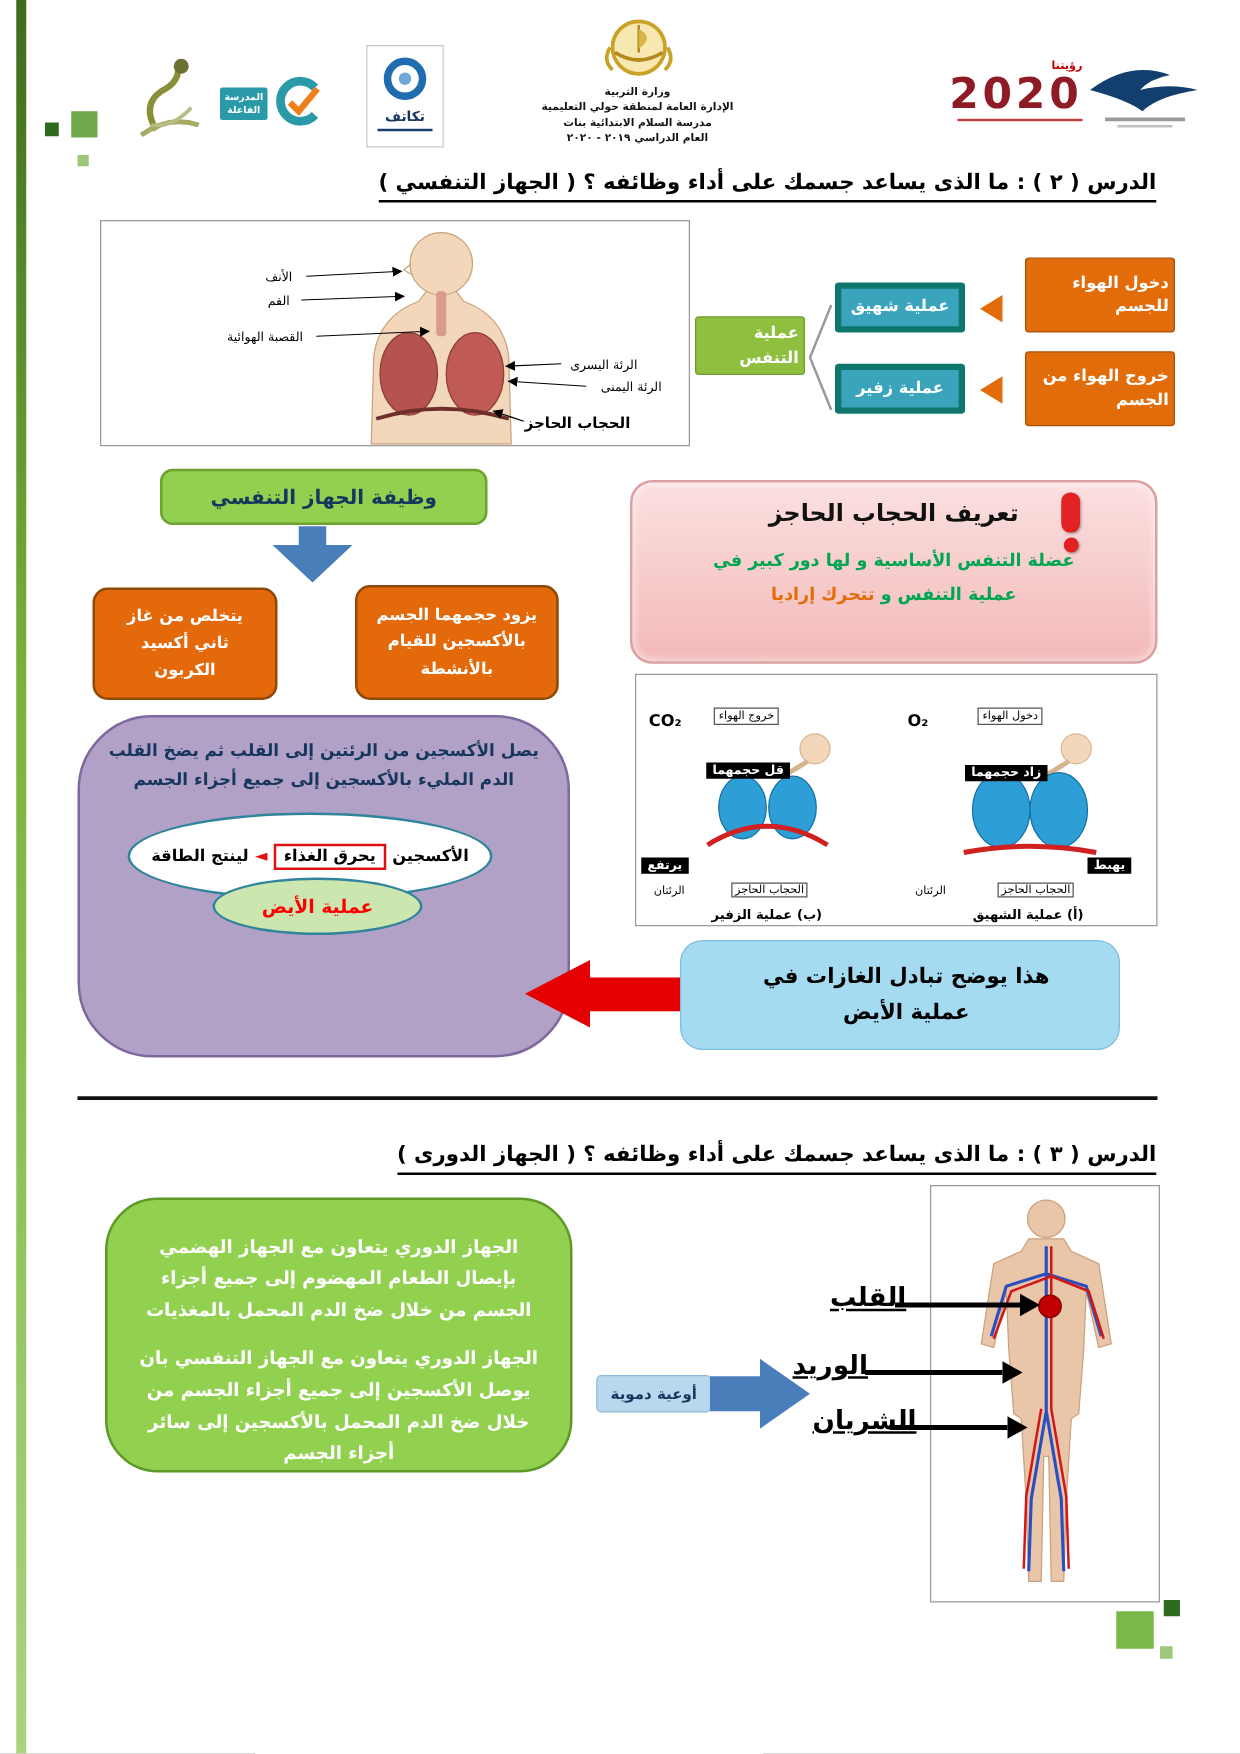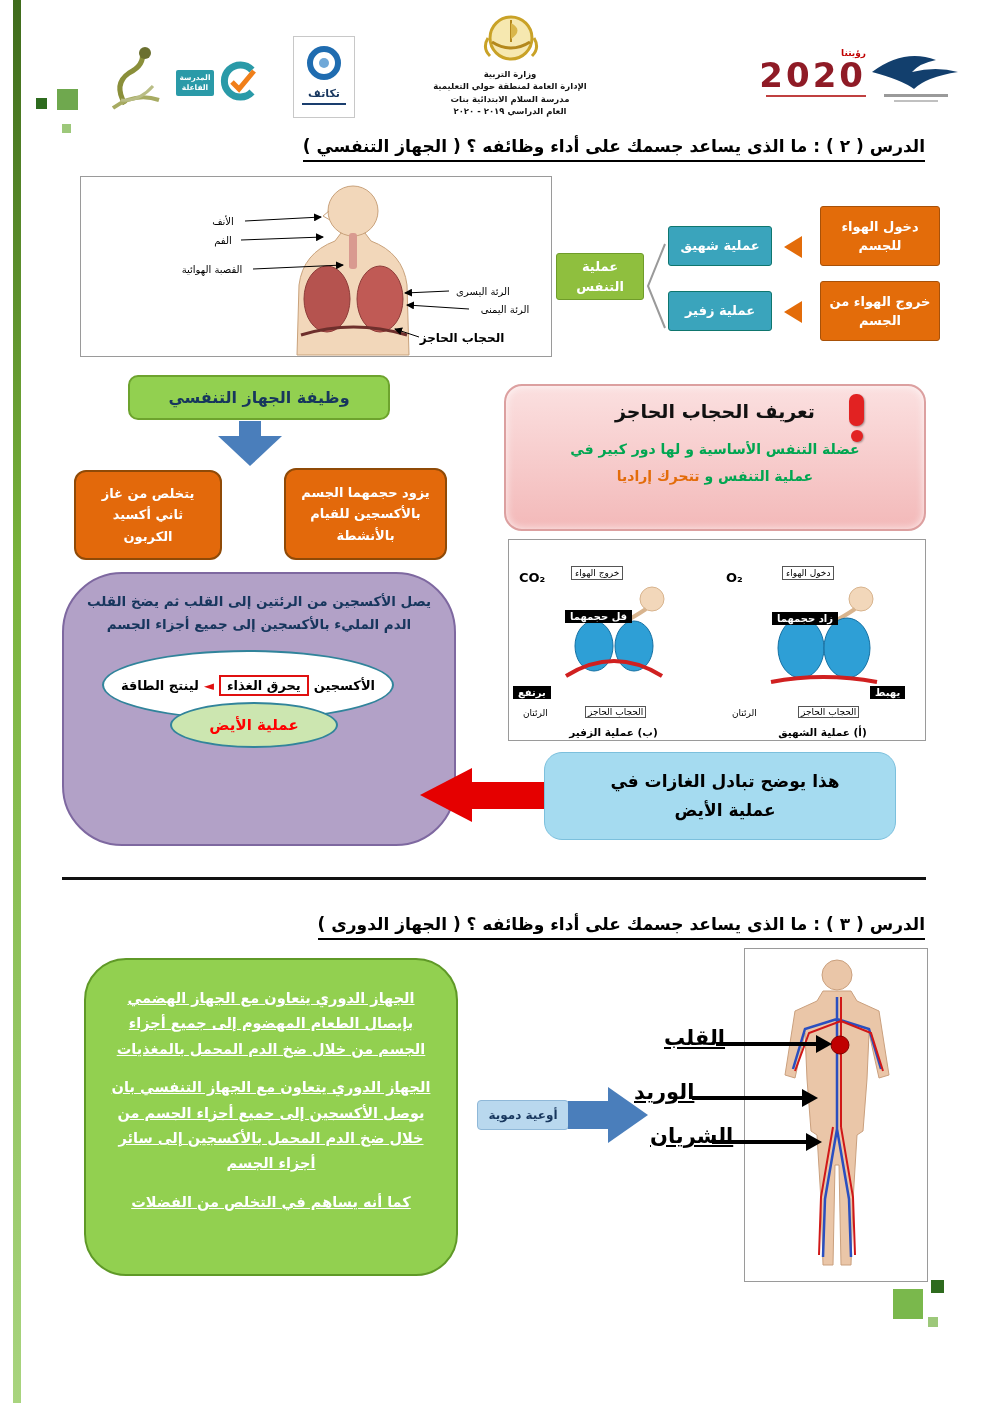--- a/index.html
+++ b/index.html
@@ -30,24 +30,24 @@
 
   
   .lesson-title { font-size:17px; font-weight:bold; color:#000;
     border-bottom:2.5px solid #000; padding-bottom:4px; white-space:nowrap; }
 
   
   .frame { border:1px solid #9a9a9a; background:#fff; }
 
   
   .flow-box { color:#fff; font-weight:bold; display:flex; align-items:center;
-    justify-content:center; text-align:center; border-radius:3px; font-size:13px;
+    justify-content:center; text-align:right; border-radius:3px; font-size:13px;
     line-height:1.5; padding:2px 4px; }
   .green-root { background:#8fbf3e; border:1px solid #6f9c2a; }
-  .teal { background:#3aa4bc; border:1px solid #0f766e; }
+  .teal { background:#3aa4bc; border:5px solid #0f766e; }
   .orange { background:#e36c0a; border:1px solid #a85108; }
   .tri-left { width:0; height:0; border-top:11px solid transparent;
     border-bottom:11px solid transparent; border-right:18px solid #e36c0a; }
 
   
   .func-title { background:#92d050; border:2px solid #6da32e; border-radius:10px;
     color:#17365d; font-weight:bold; font-size:16px; display:flex; align-items:center;
     justify-content:center; }
   .func-box { background:#e3690b; border:2px solid #8f4a07; border-radius:12px; color:#fff;
     font-weight:bold; font-size:13px; line-height:1.65; display:flex; align-items:center;
@@ -303,21 +303,21 @@
   </div>
 
   <div class="abs red-arrow-head" style="left:420px;top:768px;"></div>
   <div class="abs red-arrow-stem" style="left:470px;top:782px;width:76px;height:27px;"></div>
   <div class="abs blue-note" style="left:544px;top:752px;width:352px;height:88px;padding-left:40px;">هذا يوضح تبادل الغازات في عملية الأيض</div>
 
   <div class="abs divider" style="left:62px;top:877px;width:864px;height:3px;"></div>
 
   <div class="abs lesson-title" style="right:67px;top:914px;">الدرس ( ٣ ) : ما الذى يساعد جسمك على أداء وظائفه ؟ ( الجهاز الدورى )</div>
 
-  <div class="abs green-big-box" style="left:84px;top:958px;width:374px;height:318px;text-decoration:underline;">
+  <div class="abs green-big-box" style="left:84px;top:958px;width:374px;height:220px;">
     <p>الجهاز الدوري يتعاون مع الجهاز الهضمي بإيصال الطعام المهضوم إلى جميع أجزاء الجسم من خلال ضخ الدم المحمل بالمغذيات</p>
     <p>الجهاز الدوري يتعاون مع الجهاز التنفسي بان يوصل الأكسجين إلى جميع أجزاء الجسم من خلال ضخ الدم المحمل بالأكسجين إلى سائر أجزاء الجسم</p>
     <p>كما أنه يساهم في التخلص من الفضلات</p>
   </div>
 
   <div class="abs vessel-label" style="left:477px;top:1100px;width:92px;height:30px;">أوعية دموية</div>
   <div class="abs blue-arrow-stem" style="left:568px;top:1101px;width:40px;height:28px;"></div>
   <div class="abs blue-arrow-head" style="left:608px;top:1087px;"></div>
 
   <div class="abs frame" style="left:744px;top:948px;width:184px;height:334px;">

